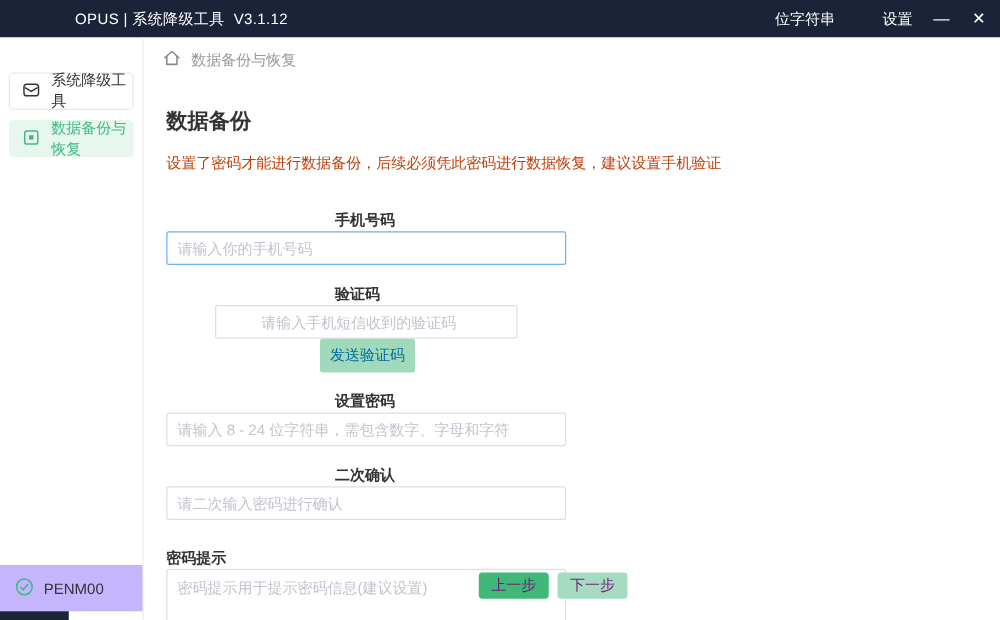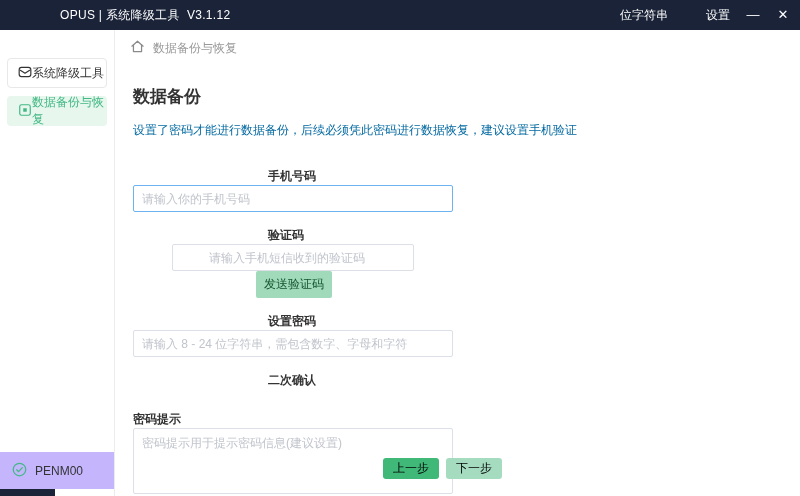--- a/index.html
+++ b/index.html
@@ -23,72 +23,72 @@
   .tb-btn.close { margin-right:2px; }
 
   
   .app-body { display:flex; height:466px; }
   .sidebar {
     width:115px; flex-shrink:0; position:relative; background:#fff;
     border-right:1px solid #ececec;
   }
   .side-item {
     width:100px; height:30px; margin:3px auto; border-radius:4px;
-    display:flex; align-items:center; gap:0; padding-left:10px;
-    font-size:12px; color:#333; cursor:pointer; border:1px solid transparent;
+    display:flex; align-items:center; gap:9px; padding-left:10px;
+    font-size:12px; color:#333; cursor:pointer; border:1px solid transparent;justify-content:flex-end;
   }
   .side-item.first { margin-top:28px; border-color:#e8e8e8; background:#fff; }
   .side-item.active { margin-top:8px; background:#e7f7ee; color:#42b884; }
   .side-item svg { flex-shrink:0; }
   .side-footer {
     position:absolute; left:0; bottom:7px; width:114px; height:37px;
     background:#c4b5fd; display:flex; align-items:center; gap:8px;
     padding-left:12px; font-size:12px; color:#333;
   }
   .corner-nub { position:absolute; left:0; bottom:0; width:55px; height:7px; background:#1b2338; }
 
   .main { flex:1; position:relative; background:#fff; }
 
   .breadcrumb {
     position:absolute; top:9px; left:15px; display:flex; align-items:center;
     gap:8px; font-size:12px; color:#999;
   }
 
   .page-title { position:absolute; top:55px; left:18px; font-size:17px; font-weight:bold; color:#333; }
-  .page-desc  { position:absolute; top:92px; left:18px; font-size:12px; color:#0369a1; }
+  .page-desc  { position:absolute; top:92px; left:18px; font-size:12px; color:#c2410c; }
 
   
   .form { position:absolute; top:138px; left:18px; }
   .form-row { display:flex; align-items:center; margin-bottom:15px;flex-direction:column; }
   .form-row.top { align-items:flex-start; }
   .f-label { width:50px; flex-shrink:0; font-size:12px; font-weight:bold; color:#333; }
   .form-row.top .f-label { margin-top:7px; }
   .f-input {
     width:320px; height:27px; border:1px solid #dcdfe6; border-radius:2px;
     padding:0 8px; font-size:12px; color:#333; outline:none;
     font-family:"Liberation Sans","DejaVu Sans",sans-serif;
   }
   .f-input::placeholder, .f-textarea::placeholder { color:#c0c4cc; }
   .f-input.focused { border-color:#6db3f2; }
   .f-input.short { width:242px;padding-left:36px; }
   .send-btn {
-    width:76px; height:27px; margin-left:2px; background:#a0dabb; color:#14532d;
+    width:76px; height:27px; margin-left:2px; background:#a0dabb; color:#0369a1;
     font-size:12px; border:none; border-radius:2px; cursor:pointer;
     font-family:inherit;
   }
   .f-textarea {
     width:320px; height:66px; border:1px solid #dcdfe6; border-radius:2px;
     padding:6px 8px; font-size:12px; color:#3b82f6; resize:none; outline:none;
     font-family:"Liberation Sans","DejaVu Sans",sans-serif;
   }
 
   
   .footer-actions { position:absolute; top:428px; left:268px; display:flex; gap:7px; }
   .btn {
-    height:21px; padding:0 10px; font-size:12px; color:#000000; border:none;
+    height:21px; padding:0 10px; font-size:12px; color:#701a75; border:none;
     border-radius:3px; cursor:pointer; font-family:inherit; line-height:21px;
   }
   .btn.primary { background:#3fb878; }
   .btn.disabled { background:#a5dcc0; cursor:default; }
 </style>
 </head>
 <body>
 
 <div class="window">
 
@@ -164,20 +164,21 @@
           <button class="send-btn">发送验证码</button>
         </div>
 
         <div class="form-row">
           <span class="f-label">设置密码</span>
           <input class="f-input" type="text" placeholder="请输入 8 - 24 位字符串，需包含数字、字母和字符" style="">
         </div>
 
         <div class="form-row">
           <span class="f-label">二次确认</span>
+          <input class="f-input" type="text" placeholder="请二次输入密码进行确认" style="">
         </div>
 
         <div class="form-row top">
           <span class="f-label">密码提示</span>
           <textarea class="f-textarea" placeholder="密码提示用于提示密码信息(建议设置)" style=""></textarea>
         </div>
 
       </div>
 
       <div class="footer-actions">

